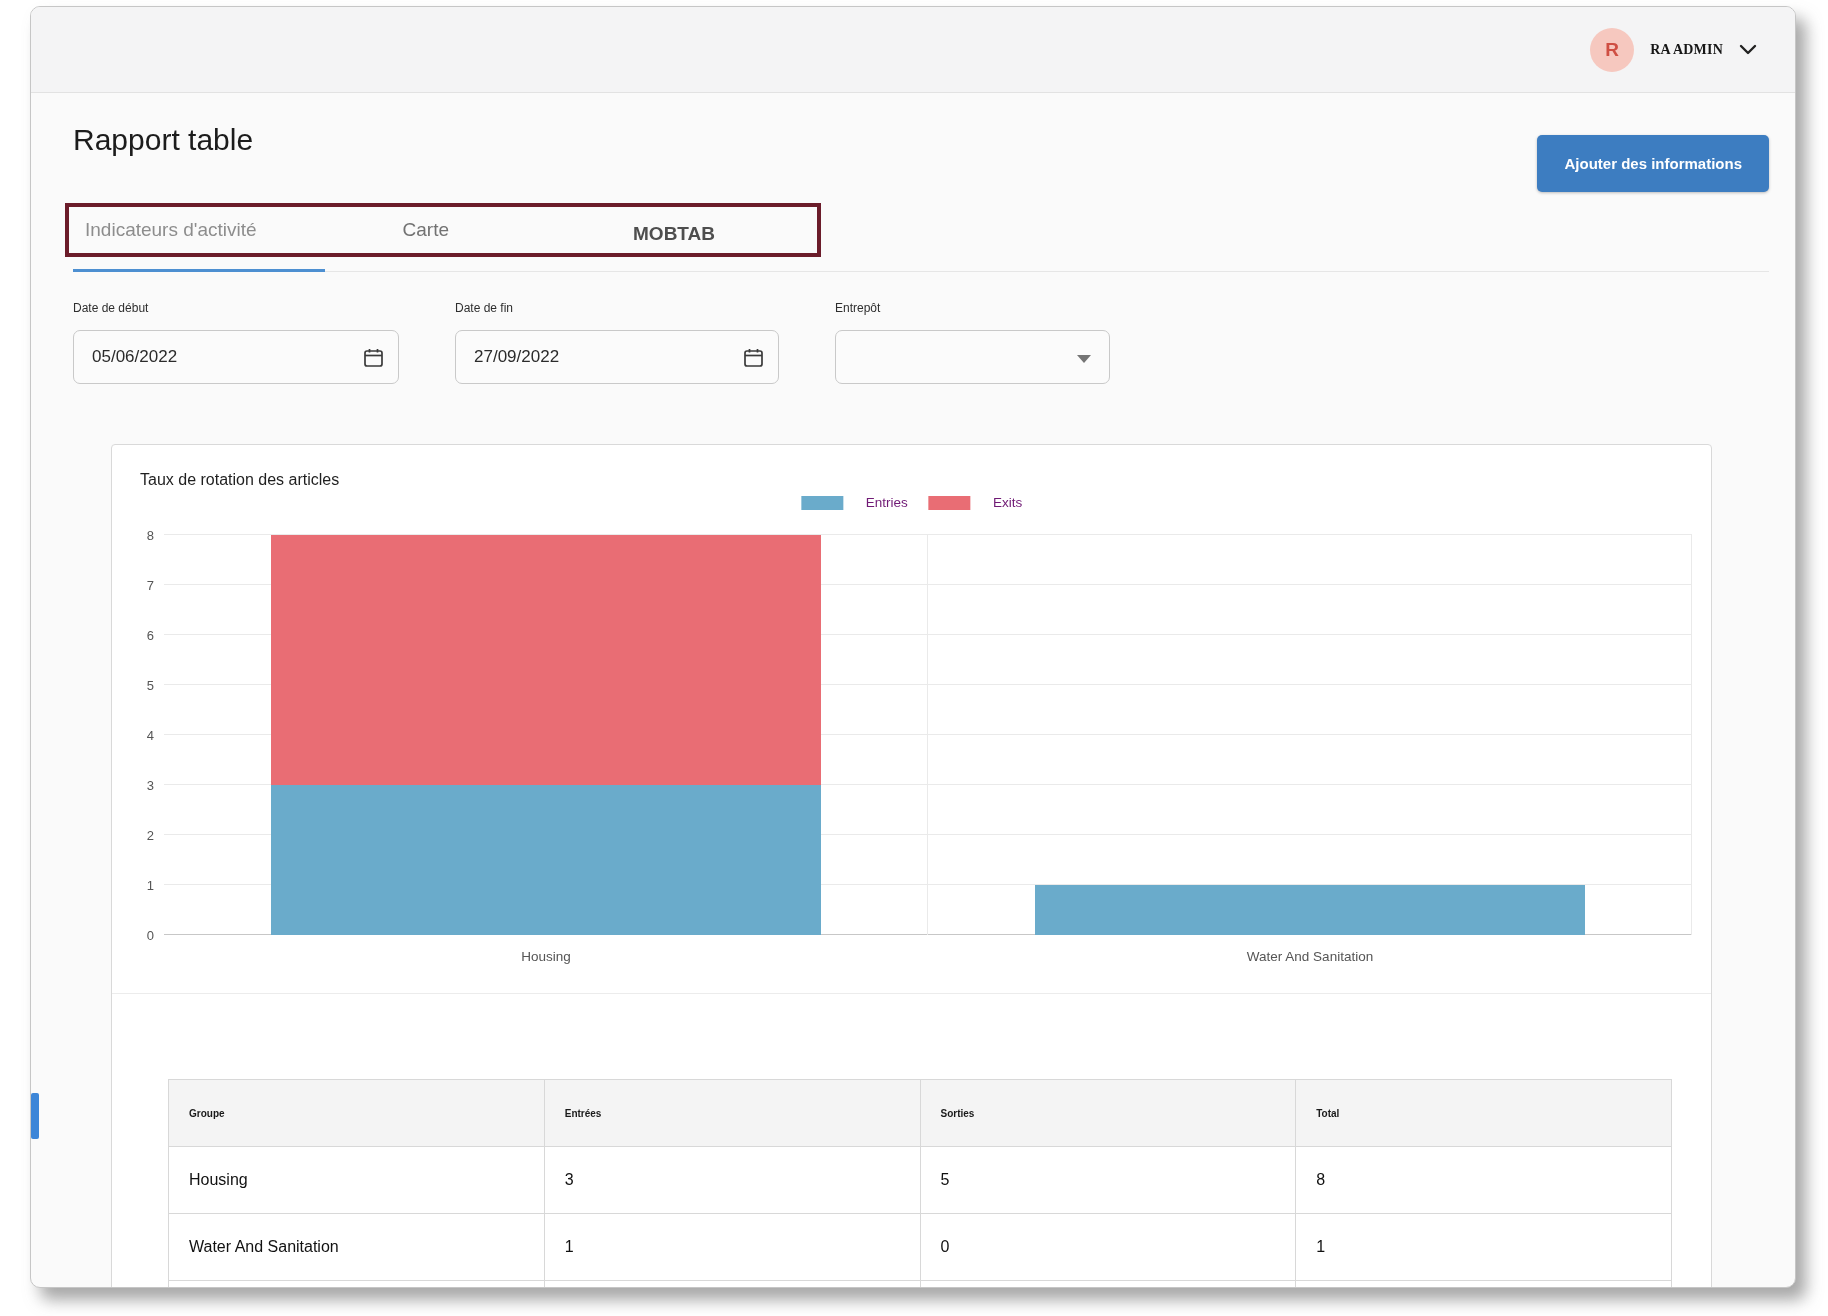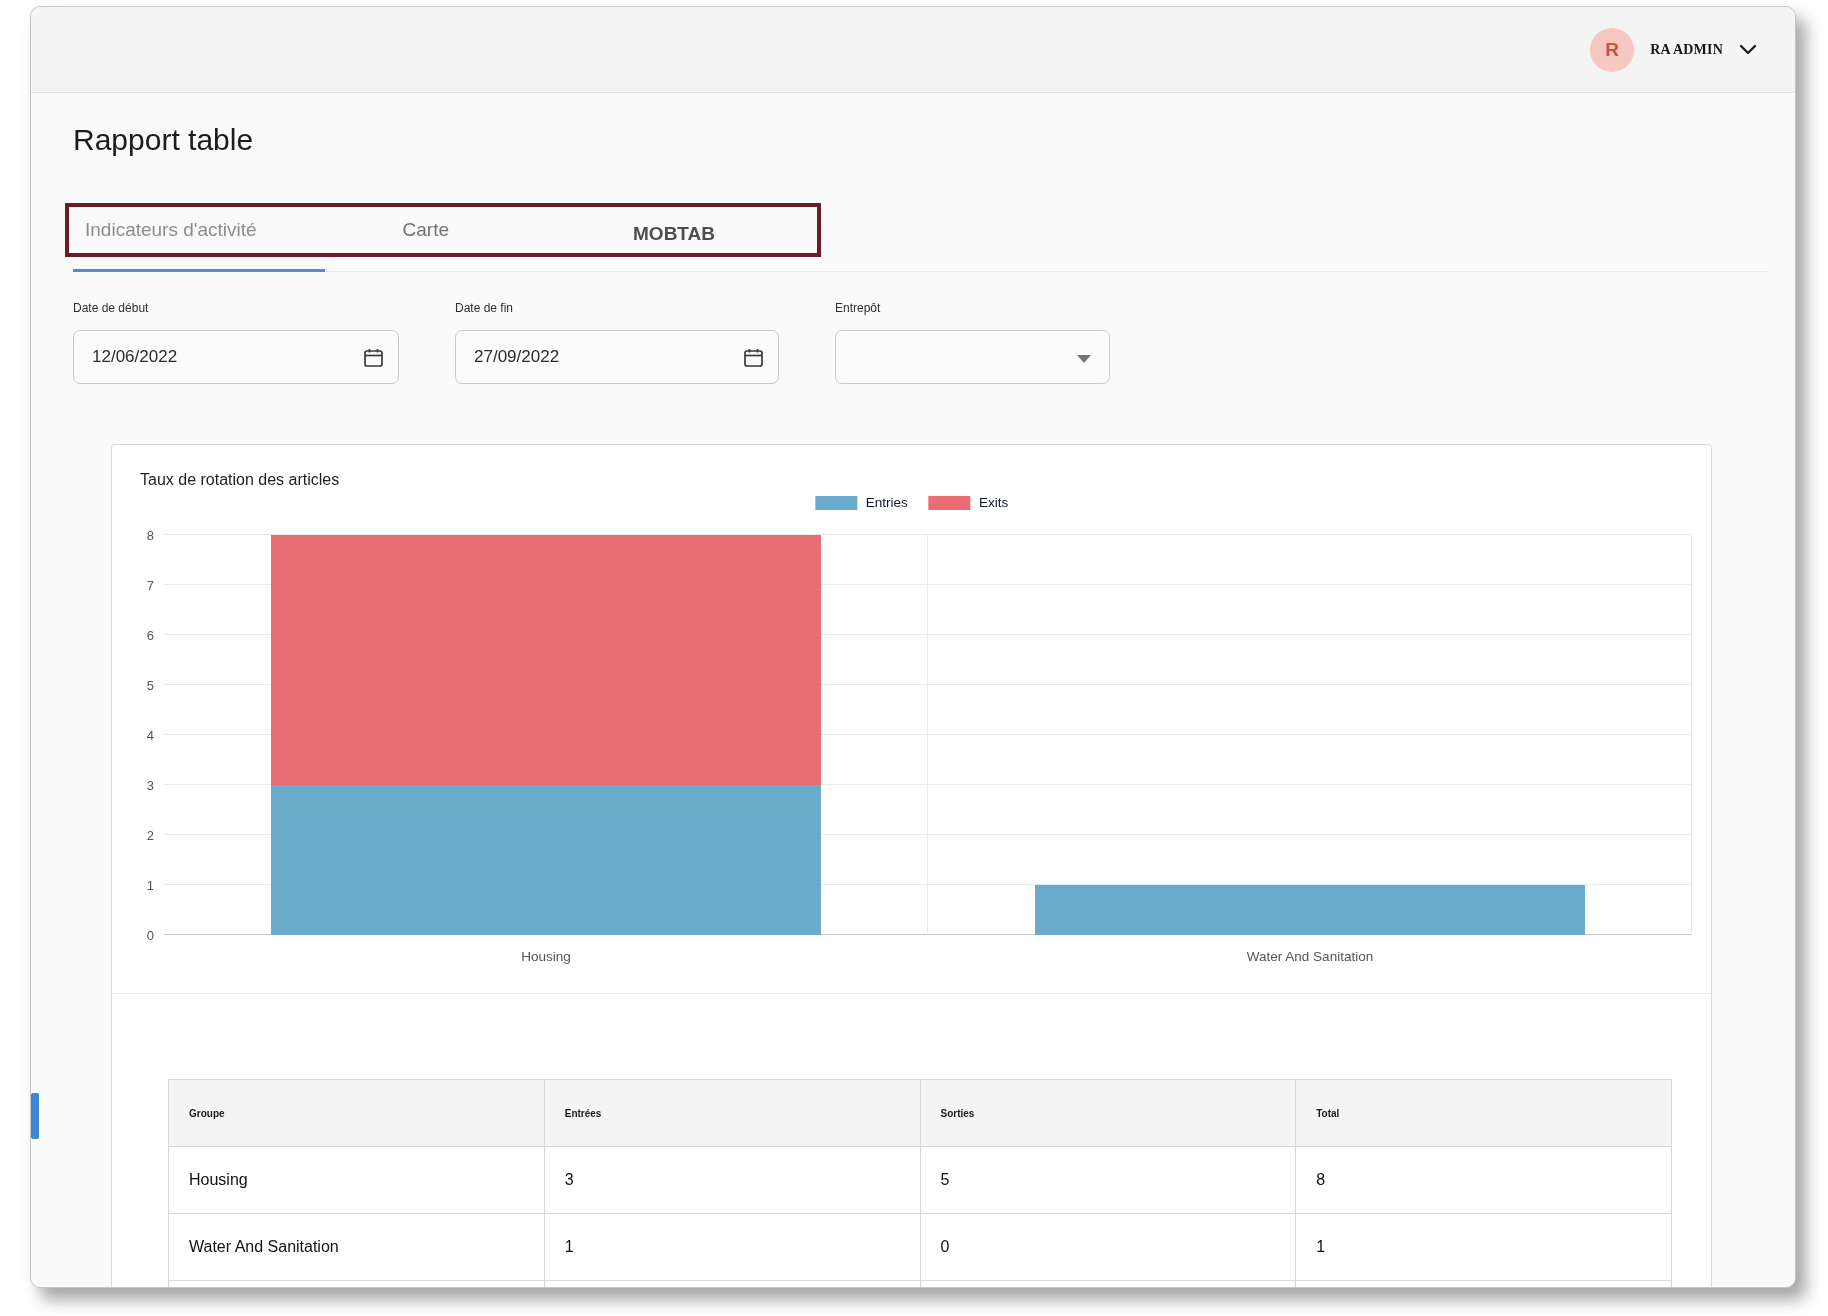--- a/index.html
+++ b/index.html
@@ -87,21 +87,21 @@
   .card {
     position: absolute; left: 80px; top: 437px;
     width: 1601px; height: 1020px;
     background: #fff; border: 1px solid #d9d9d9; border-radius: 4px;
   }
   .card-title { position: absolute; left: 28px; top: 26px; font-size: 16px; color: #1f1f1f; }
   .legend {
     position: absolute; top: 50px; left: 50%; transform: translateX(-50%);
     display: flex; gap: 20px; align-items: center;
   }
-  .legend-item { display: flex; align-items: center; gap: 9px; font-size: 13.5px; color: #0f172a; }
+  .legend-item { display: flex; align-items: center; gap: 23px; font-size: 13.5px; color: #701a75; }
   .swatch { width: 42px; height: 14px; }
 
   .plot { position: absolute; left: 52px; top: 90px; width: 1528px; height: 400px; }
   .gridline { position: absolute; left: 0; right: 0; height: 1px; background: #eaeaea; }
   .gridline.zero { background: #c7c7c7; }
   .vline { position: absolute; top: 0; bottom: 0; width: 1px; background: #eaeaea; }
   .y-label { position: absolute; width: 38px; left: -48px; text-align: right; font-size: 13px; color: #555; transform: translateY(-50%); }
   .bar { position: absolute; bottom: 0; }
   .seg { position: absolute; left: 0; right: 0; }
   .x-label { position: absolute; top: 414px; transform: translateX(-50%); font-size: 13.5px; color: #555; white-space: nowrap; }
@@ -138,33 +138,34 @@
       <span class="user-name">RA ADMIN</span>
       <span class="chev">
         <svg width="18" height="12" viewBox="0 0 18 12">
             <polyline points="2,2 9,9 16,2" fill="none" stroke="#222" stroke-width="2.4" stroke-linecap="round" stroke-linejoin="round"></polyline>
           </svg>
       </span>
     </div>
   </div>
 
   <h1 class="page-title">Rapport table</h1>
+  <button class="add-btn">Ajouter des informations</button>
 
   <div class="tabs-box">
     <span class="tab t1">Indicateurs d'activité</span>
     <span class="tab t2">Carte</span>
     <span class="tab t3">MOBTAB</span>
   </div>
   <div class="tabs-line"></div>
   <div class="tab-indicator"></div>
 
   <div class="filter f1">
     <div class="flabel">Date de début</div>
     <div class="finput">
-      <span>12/06/2022</span>
+      <span>05/06/2022</span>
       <span class="cal-icon">
         <svg width="21" height="21" viewBox="0 0 21 21">
             <rect x="2" y="4" width="17" height="15" rx="2" fill="none" stroke="#3a3a3a" stroke-width="1.7"></rect>
             <line x1="2" y1="8.5" x2="19" y2="8.5" stroke="#3a3a3a" stroke-width="1.7"></line>
             <line x1="6.5" y1="2" x2="6.5" y2="5.5" stroke="#3a3a3a" stroke-width="1.7"></line>
             <line x1="14.5" y1="2" x2="14.5" y2="5.5" stroke="#3a3a3a" stroke-width="1.7"></line>
           </svg>
       </span>
     </div>
   </div>

